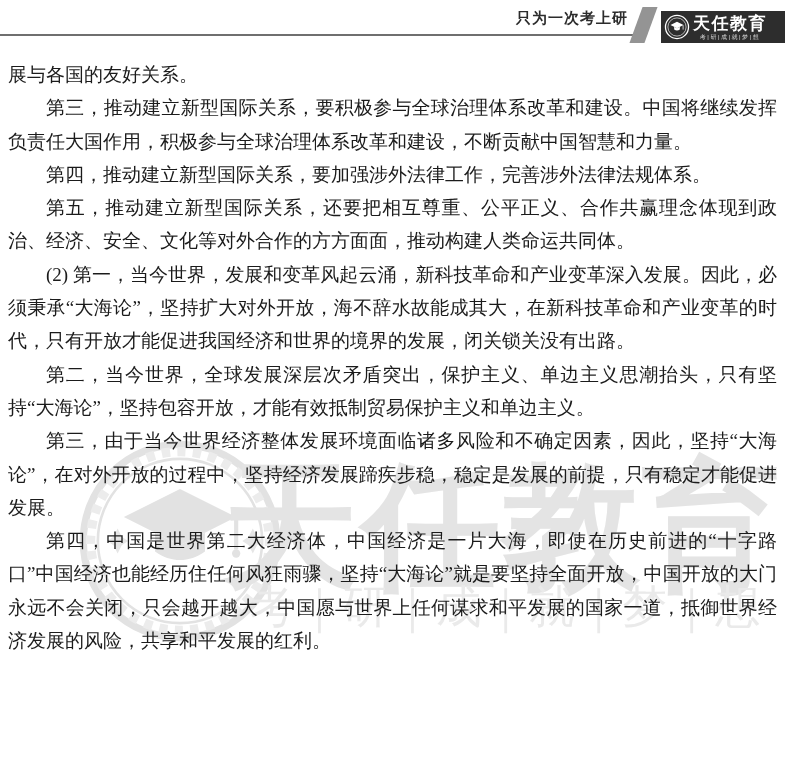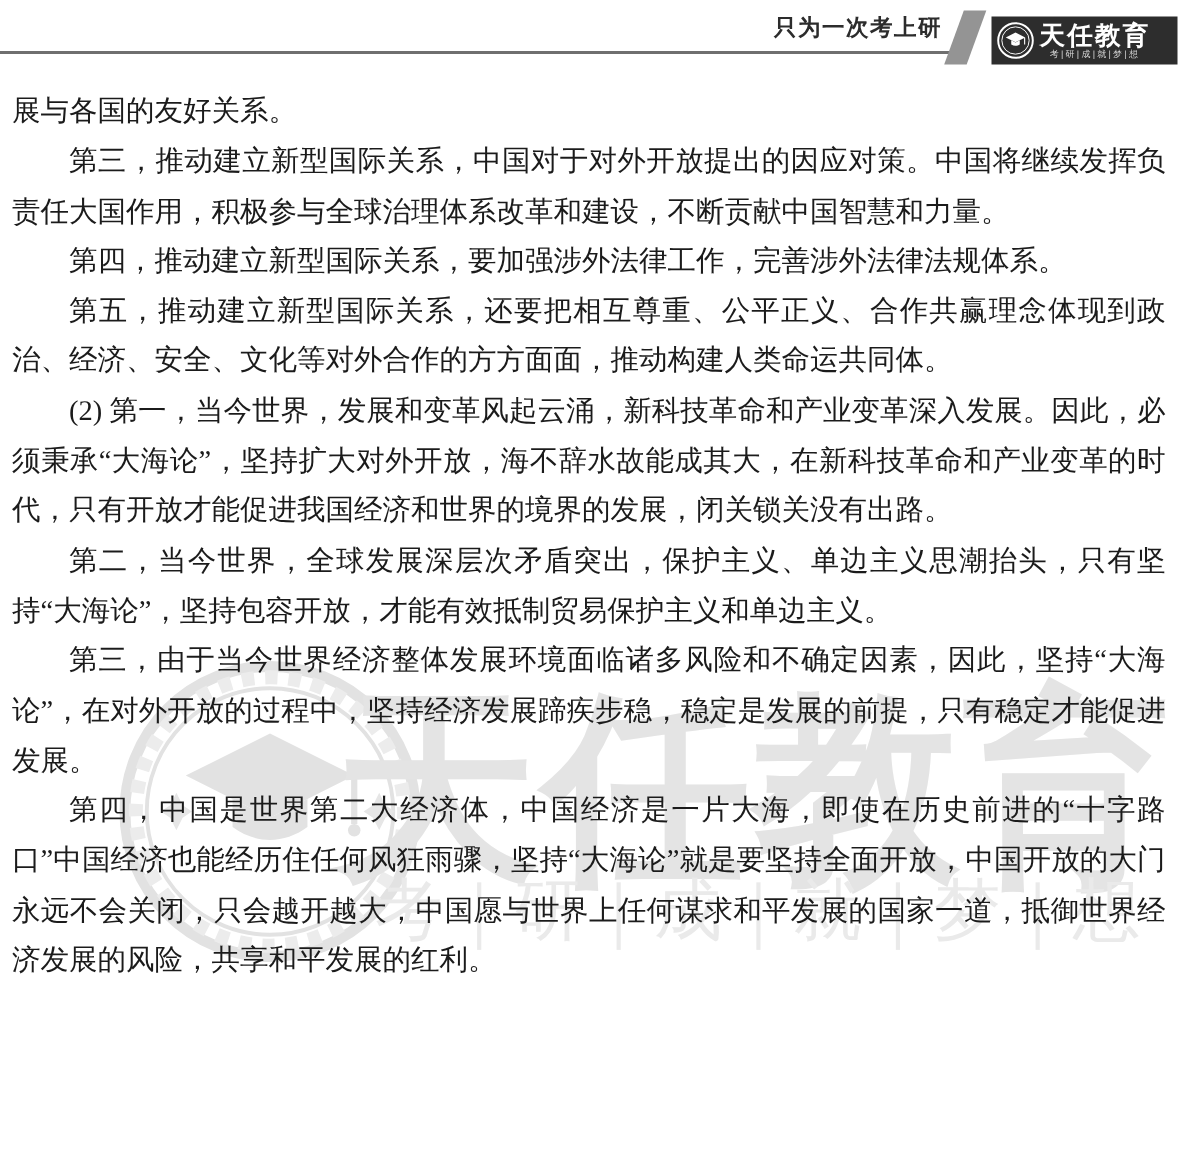--- a/index.html
+++ b/index.html
@@ -102,20 +102,20 @@
     </svg>
   </span>
   <span class="logo-text-col">
     <span class="logo-brand">天任教育</span>
     <span class="logo-tagline">考|研|成|就|梦|想</span>
   </span>
 </div>
 
 <div class="doc">
   <p class="cont">展与各国的友好关系。</p>
-  <p>第三，推动建立新型国际关系，中国对于对外开放提出的因应对策。中国将继续发挥负责任大国作用，积极参与全球治理体系改革和建设，不断贡献中国智慧和力量。</p>
+  <p>第三，推动建立新型国际关系，要积极参与全球治理体系改革和建设。中国将继续发挥负责任大国作用，积极参与全球治理体系改革和建设，不断贡献中国智慧和力量。</p>
   <p>第四，推动建立新型国际关系，要加强涉外法律工作，完善涉外法律法规体系。</p>
   <p>第五，推动建立新型国际关系，还要把相互尊重、公平正义、合作共赢理念体现到政治、经济、安全、文化等对外合作的方方面面，推动构建人类命运共同体。</p>
   <p>(2) 第一，当今世界，发展和变革风起云涌，新科技革命和产业变革深入发展。因此，必须秉承“大海论”，坚持扩大对外开放，海不辞水故能成其大，在新科技革命和产业变革的时代，只有开放才能促进我国经济和世界的境界的发展，闭关锁关没有出路。</p>
   <p>第二，当今世界，全球发展深层次矛盾突出，保护主义、单边主义思潮抬头，只有坚持“大海论”，坚持包容开放，才能有效抵制贸易保护主义和单边主义。</p>
   <p>第三，由于当今世界经济整体发展环境面临诸多风险和不确定因素，因此，坚持“大海论”，在对外开放的过程中，坚持经济发展蹄疾步稳，稳定是发展的前提，只有稳定才能促进发展。</p>
   <p>第四，中国是世界第二大经济体，中国经济是一片大海，即使在历史前进的“十字路口”中国经济也能经历住任何风狂雨骤，坚持“大海论”就是要坚持全面开放，中国开放的大门永远不会关闭，只会越开越大，中国愿与世界上任何谋求和平发展的国家一道，抵御世界经济发展的风险，共享和平发展的红利。</p>
 </div>
 
 </body></html>

